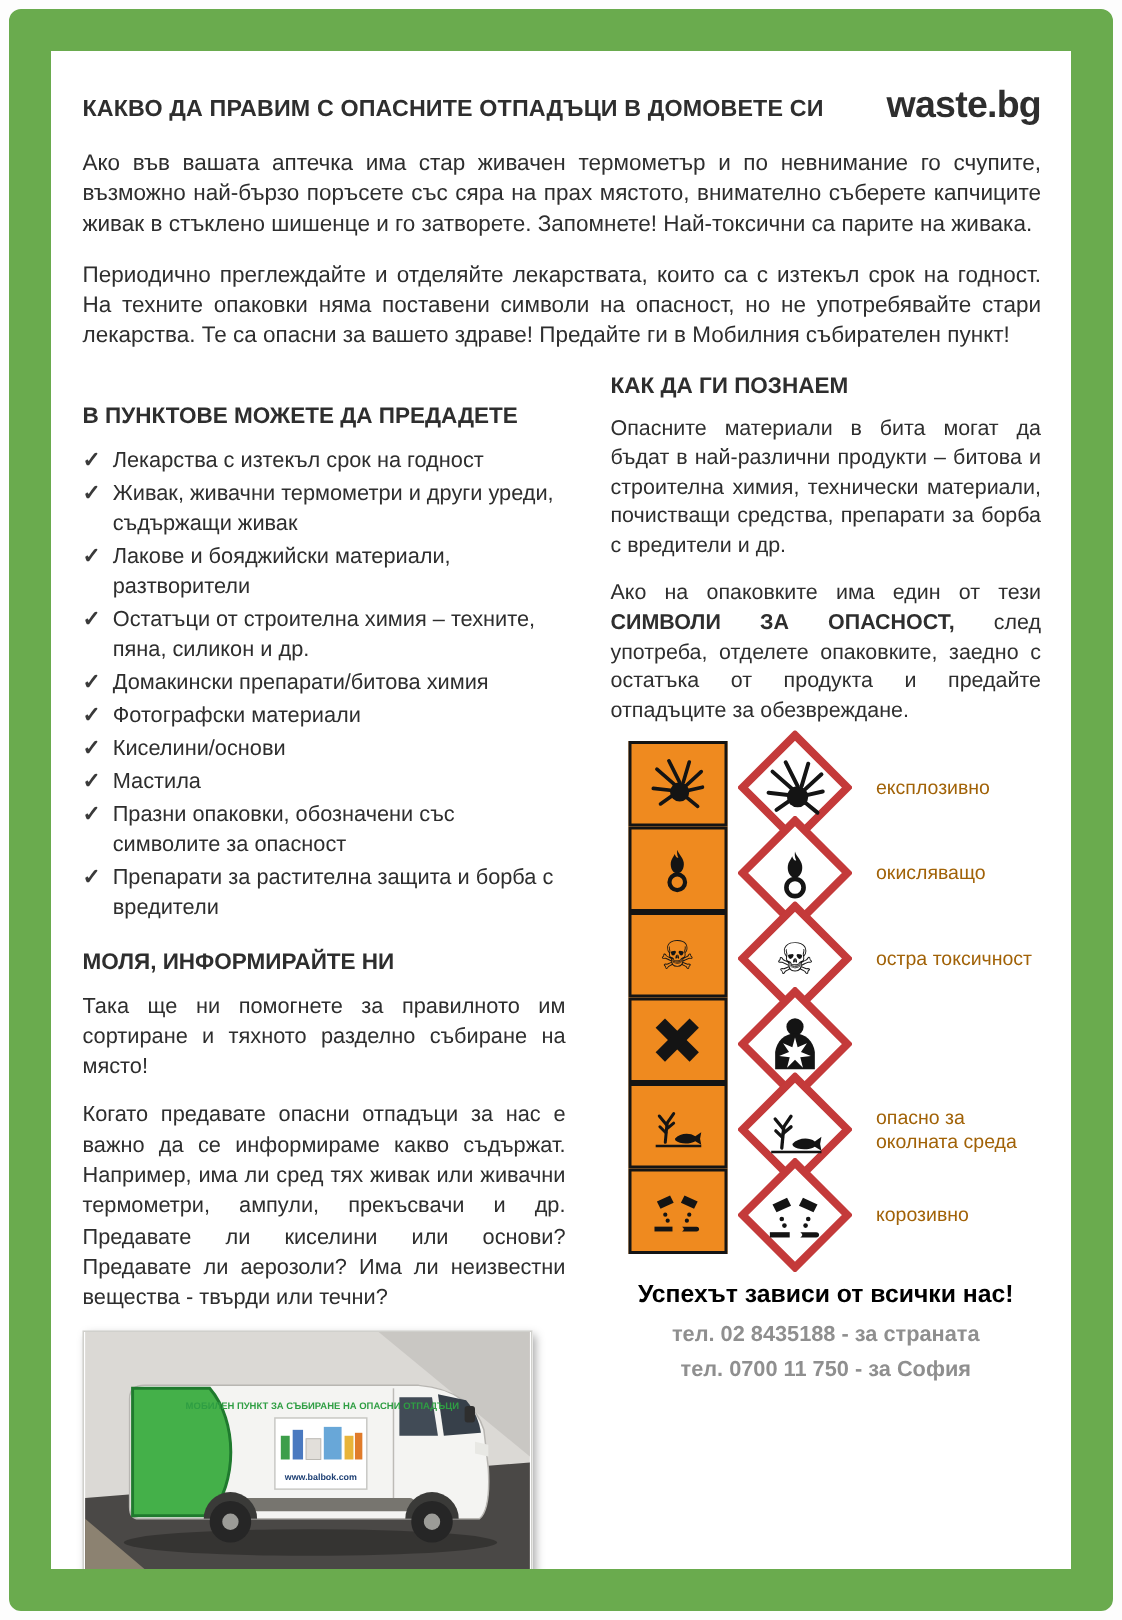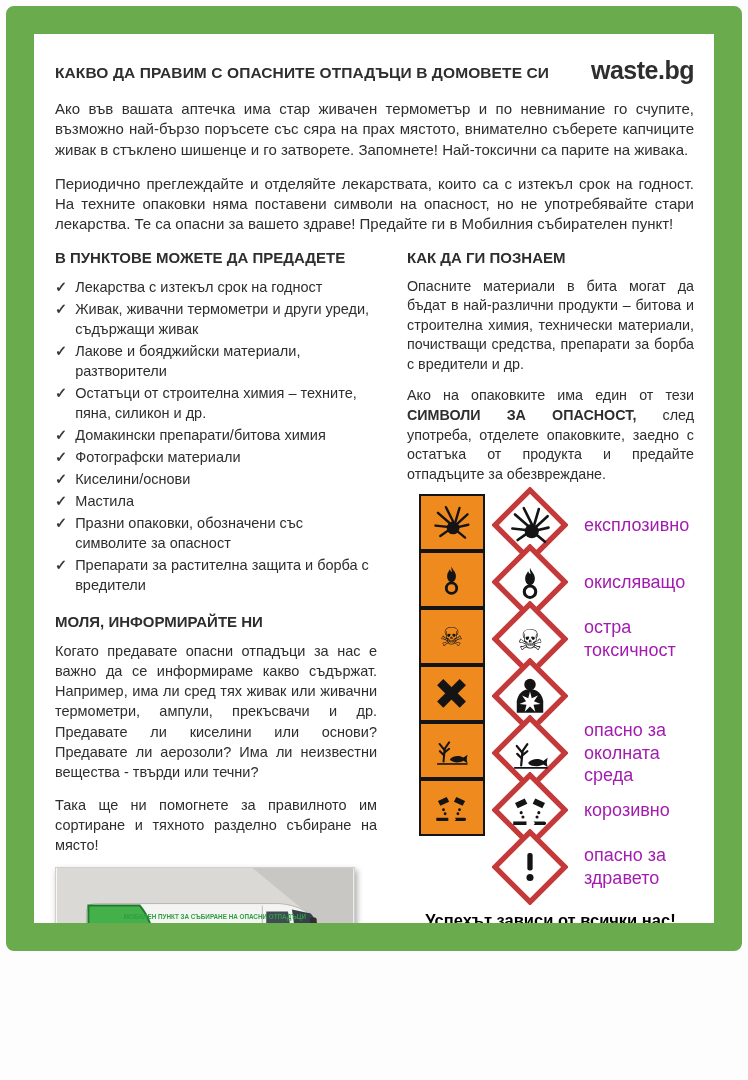--- a/index.html
+++ b/index.html
@@ -1,29 +1,29 @@
 <!DOCTYPE html>
 <html lang="bg"><head>
 <meta charset="utf-8">
 <style>
   html,body{margin:0;padding:0;}
   body{width:748px;height:1080px;background:#fdfdfd;position:relative;
        font-family:"Liberation Sans",sans-serif;color:#2e2e2e;}
-  .frame{position:absolute;left:6px;top:6px;width:736px;height:945px;box-sizing:border-box;
+  .frame{position:absolute;left:6px;top:6px;width:736px;height:1068px;box-sizing:border-box;
          border:28px solid #6aab4e;border-radius:8px;background:#fff;overflow:hidden;}
   .content{box-sizing:border-box;height:100%;padding:24px 20px 0 21px;overflow:hidden;}
 
   .hdr{display:flex;justify-content:space-between;align-items:flex-start;margin-bottom:16px;}
   .flyer-title{font-size:15.5px;font-weight:bold;letter-spacing:.1px;padding-top:6px;}
   .brand{font-size:25px;font-weight:bold;letter-spacing:-.5px;line-height:1;}
 
   p.intro{font-size:15px;line-height:1.35;text-align:justify;margin:0 0 14px;}
 
   .cols{display:flex;gap:30px;margin-top:8px;}
-  .lcol{width:322px;flex:none;}
+  .lcol{width:322px;flex:none;margin-top:20px;}
   .rcol{flex:1;min-width:0;}
 
   h2{font-size:15px;font-weight:bold;margin:0 0 11px;}
   .checklist{list-style:none;margin:0 0 14px;padding:0;font-size:14.5px;line-height:1.38;}
   .checklist li{display:flex;gap:8px;margin-bottom:2px;}
   .check{flex:none;font-weight:bold;color:#3a3a3a;}
 
   .inform p{font-size:14.5px;line-height:1.40;text-align:justify;margin:0 0 12px;}
 
   .van{width:298px;height:168px;margin-top:4px;border:1px solid #d0d0cc;
@@ -33,21 +33,21 @@
   .rp b{font-weight:bold;}
 
   .hrows{margin-top:6px;padding-left:12px;}
   .hrow{display:flex;align-items:center;height:57px;}
   .osq-col{width:67px;flex:none;align-self:stretch;}
   .osq{width:66px;height:57px;box-sizing:border-box;background:#ef8a1f;border:2px solid #141414;
        margin-top:-2px;display:flex;align-items:center;justify-content:center;}
   .osq svg{width:92%;height:92%;display:block;}
   .dia-col{width:88px;flex:none;display:flex;justify-content:center;}
   .dia-col svg{display:block;margin:-10px 0;}
-  .hlabel{font-size:18px;color:#a21caf;line-height:1.25;padding-left:10px;}
+  .hlabel{font-size:13px;color:#a16207;line-height:1.25;padding-left:10px;}
 
   .rfooter{text-align:center;margin-top:16px;}
   .slogan{font-size:16.5px;font-weight:bold;color:#000000;margin-bottom:6px;}
   .phone{font-size:14.5px;font-weight:bold;color:#8f8f8f;line-height:1.55;}
 </style>
 </head>
 <body>
 
 <div class="frame">
   <div class="content">
@@ -104,22 +104,22 @@
               <span>Празни опаковки, обозначени със символите за опасност</span>
             </li>
             <li>
               <span class="check">✓</span>
               <span>Препарати за растителна защита и борба с вредители</span>
             </li>
           </ul>
 
         <h2 style="margin-top:18px;">МОЛЯ, ИНФОРМИРАЙТЕ НИ</h2>
         <div class="inform">
+            <p>Така ще ни помогнете за правилното им сортиране и тяхното разделно събиране на място!</p>
             <p>Когато предавате опасни отпадъци за нас е важно да се информираме какво съдържат. Например, има ли сред тях живак или живачни термометри, ампули, прекъсвачи и др. Предавате ли киселини или основи? Предавате ли аерозоли? Има ли неизвестни вещества - твърди или течни?</p>
-            <p>Така ще ни помогнете за правилното им сортиране и тяхното разделно събиране на място!</p>
           </div>
 
         <svg class="van" viewBox="0 0 300 170">
           <rect width="300" height="170" fill="#dbd9d5"></rect>
           <polygon points="198,0 300,84 300,0" fill="#c9c7c3"></polygon>
           <path d="M0 112 L300 88 L300 170 L0 170 Z" fill="#4a4846"></path>
           <polygon points="0,126 52,170 0,170" fill="#8c8271"></polygon>
           <ellipse cx="152" cy="142" rx="126" ry="9" fill="rgba(0,0,0,0.28)"></ellipse>
           <path d="M30 45 Q30 36 40 36 L225 36 C250 38 264 50 269 66 L272 92 C273 110 271 122 266 126 L36 126 Q30 126 30 118 Z" fill="#f4f4f2" stroke="#b8b6b2" stroke-width="1"></path>
           <path d="M32 38 L84 38 C103 60 103 102 84 124 L32 124 Z" fill="#44b049" stroke="#1f7a2e" stroke-width="2"></path>
@@ -332,33 +332,20 @@
                       <circle cx="70" cy="56" r="3.5"></circle>
                       <circle cx="66" cy="66" r="3.5"></circle>
                       <rect x="12" y="76" width="30" height="8"></rect>
                       <path d="M58 76 L82 76 C88 76 88 84 82 84 L58 84 C62 81 62 79 58 76 Z"></path>
                     </g>
                   </g>
                 </svg>
               </div>
               <div class="hlabel">корозивно</div>
             </div>
-            <div class="hrow">
-              <div class="osq-col"></div>
-              <div class="dia-col">
-                <svg width="76" height="76" viewBox="0 0 100 100">
-                  <path d="M50 4 L96 50 L50 96 L4 50 Z" fill="#ffffff" stroke="#c43a3a" stroke-width="7"></path>
-                  <g transform="translate(50 50) scale(0.58) translate(-50 -50)">
-                    <rect x="44" y="18" width="12" height="40" rx="5" fill="#141414"></rect>
-                    <circle cx="50" cy="74" r="8" fill="#141414"></circle>
-                  </g>
-                </svg>
-              </div>
-              <div class="hlabel">опасно за здравето</div>
-            </div>
           </div>
 
         <div class="rfooter">
           <div class="slogan">Успехът зависи от всички нас!</div>
           <div class="phone">тел. 02 8435188 - за страната</div>
           <div class="phone">тел. 0700 11 750 - за София</div>
         </div>
       </div>
 
     </div>

